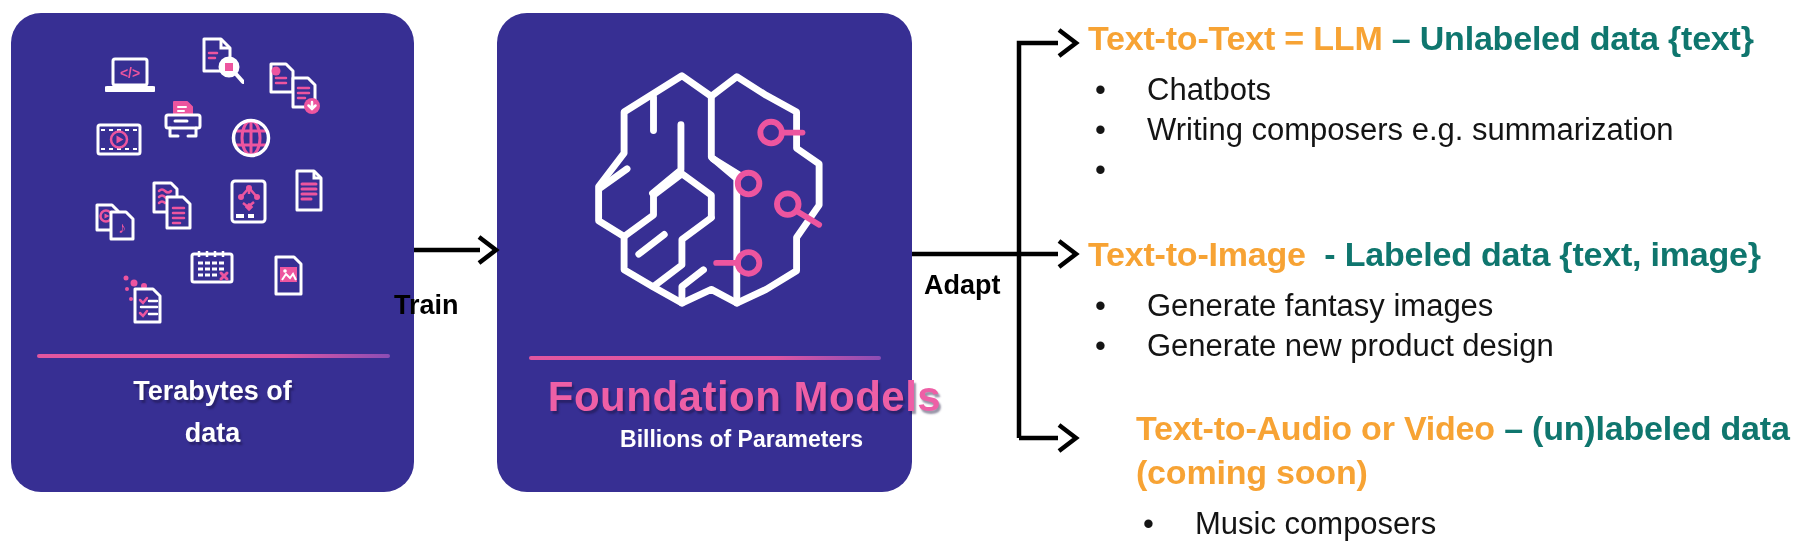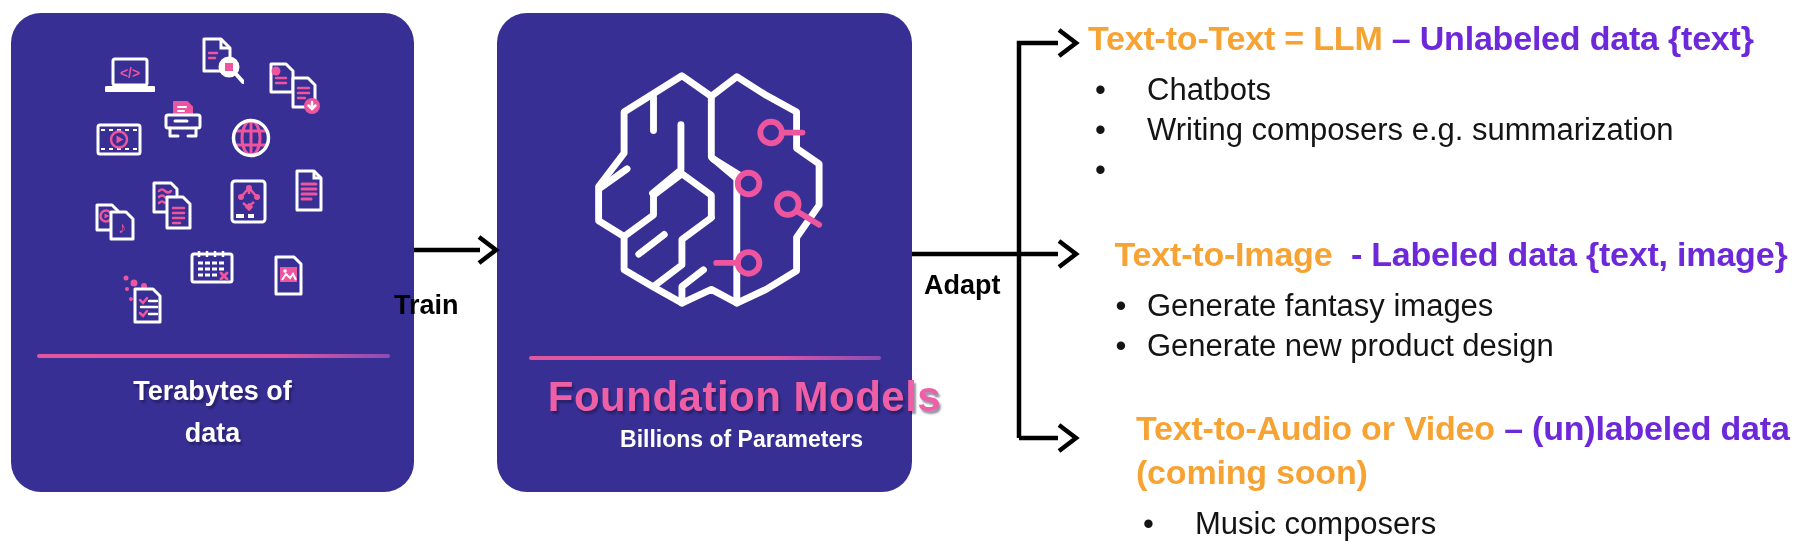--- a/index.html
+++ b/index.html
@@ -29,25 +29,25 @@
     color:#fff;font-size:23px;font-weight:700;padding-left:37px;
   }
   .ic{position:absolute;}
   .brain{position:absolute;left:83px;top:50px;}
   .connectors{position:absolute;left:0;top:0;pointer-events:none;}
   .arrow-label{position:absolute;color:#000;font-size:27px;font-weight:700;}
   #train-label{left:394px;top:290px;}
   #adapt-label{left:924px;top:270px;}
   .section{position:absolute;left:1088px;width:726px;}
   #section-1{top:16px;}
-  #section-2{top:232px;text-align:center;}
+  #section-2{top:232px;}
   #section-3{top:406px;margin-left:48px;}
   .heading{font-size:34px;font-weight:600;line-height:44px;letter-spacing:-.2px;}
   .orange{color:#F7A334;}
-  .magenta{color:#6d28d9;}
+  .magenta{color:#0f766e;}
   .bullets{margin-top:10px;}
   .bullet-row{display:flex;align-items:flex-start;font-size:31px;line-height:40px;color:#141414;}
   .dot{width:52px;flex:none;padding-left:7px;}
 </style>
 </head>
 <body>
 
 <div class="canvas">
 
   <div class="panel" id="left-box">

